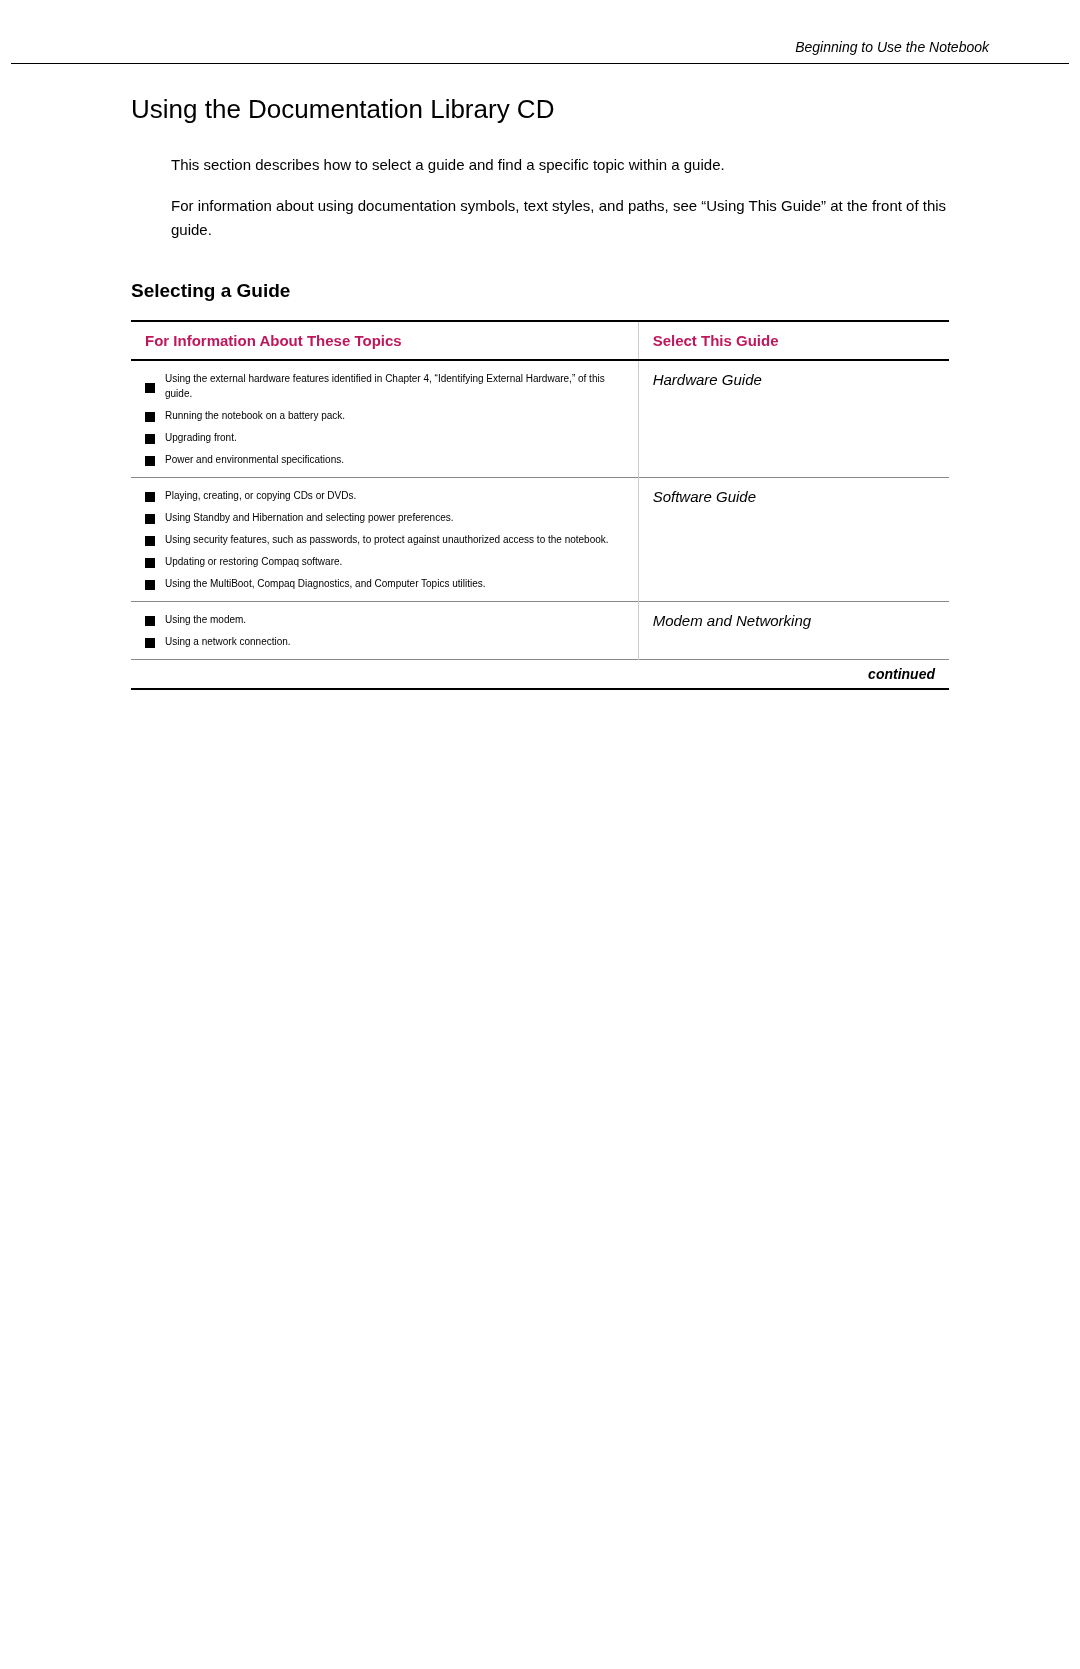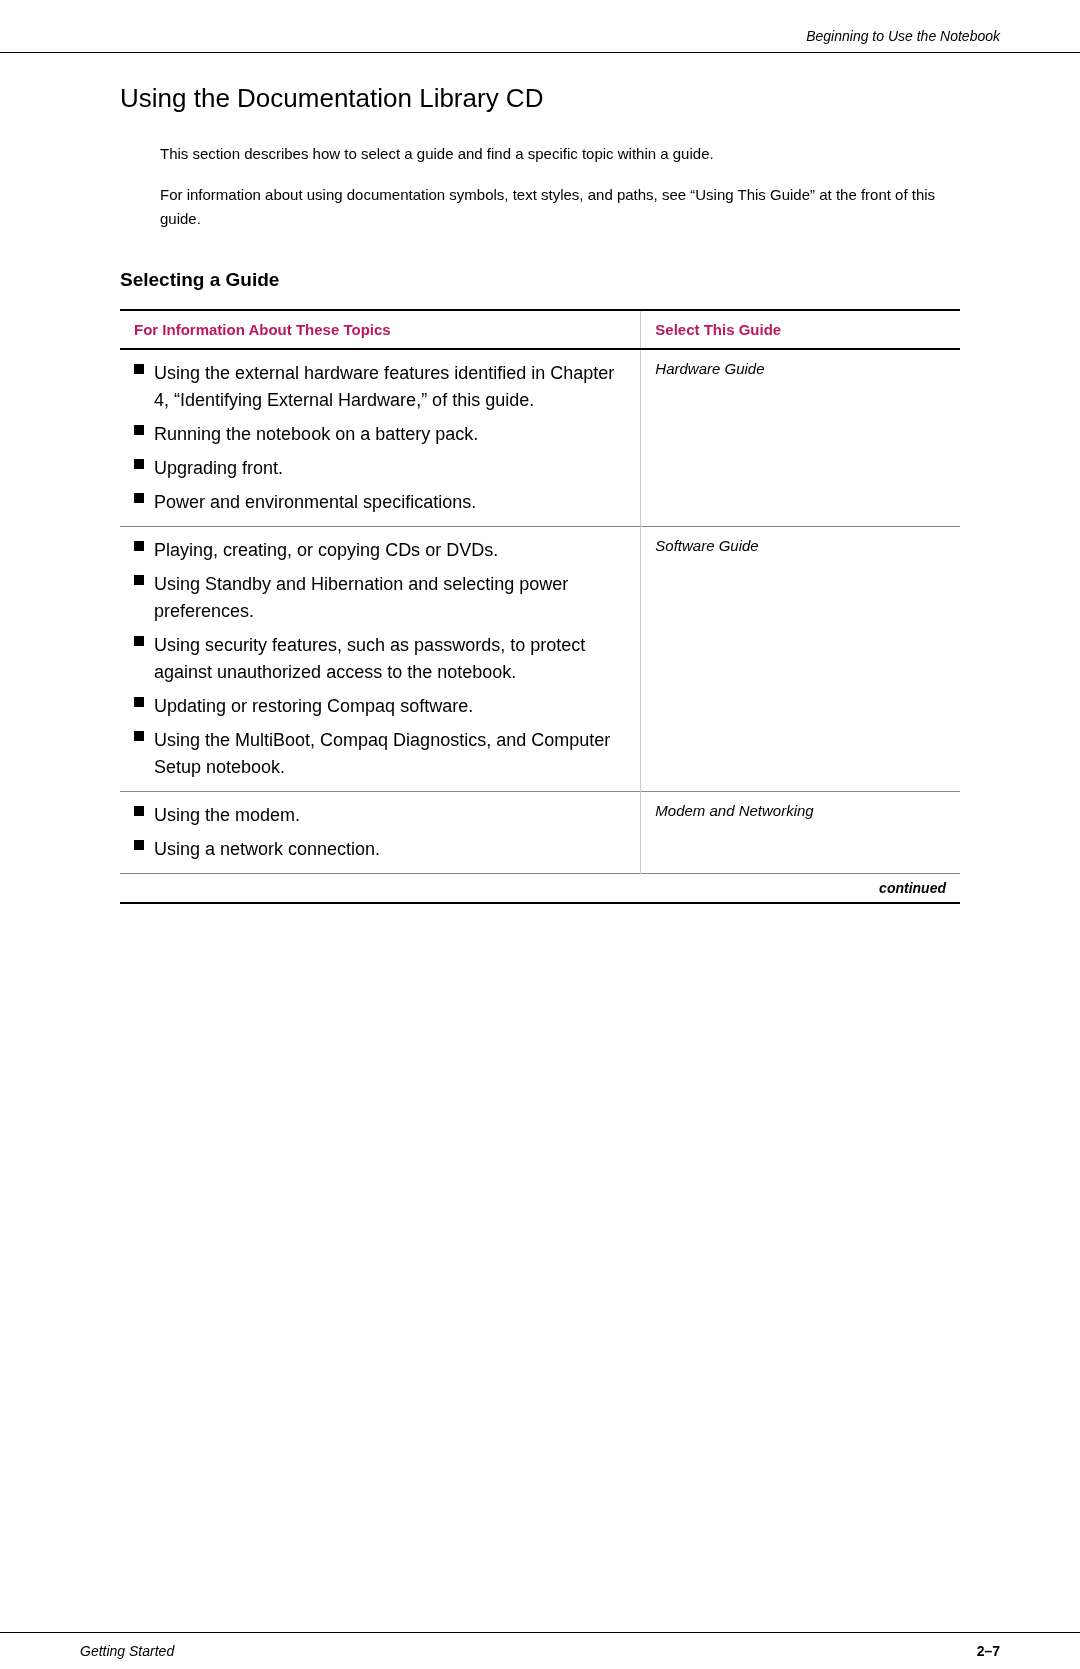--- a/index.html
+++ b/index.html
@@ -15,21 +15,21 @@
       color: #000000;
       width: 1080px;
       min-height: 1669px;
       position: relative;
     }
 
     .page-container {
       width: 1080px;
       min-height: 1669px;
       background: #ffffff;
-      padding: 0;
+      padding: 11px;
       position: relative;
     }
 
     
     .header-area {
       padding: 28px 80px 0 80px;
       border-bottom: 1.5px solid #000000;
       margin-bottom: 0;
     }
 
@@ -126,23 +126,23 @@
 
     
     .bullet-list {
       list-style: none;
       padding: 0;
       margin: 0;
     }
 
     .bullet-list li {
       display: flex;
-      align-items: flex-start;
+      align-items: center;
       margin-bottom: 7px;
-      font-size: 18px;
+      font-size: 10px;
       line-height: 1.5;
     }
 
     .bullet-list li:last-child {
       margin-bottom: 0;
     }
 
     .bullet-square {
       display: inline-block;
       width: 10px;
@@ -263,21 +263,21 @@
               <li>
                 <span class="bullet-square"></span>
                 <span>Using security features, such as passwords, to protect against unauthorized access to the notebook.</span>
               </li>
               <li>
                 <span class="bullet-square"></span>
                 <span>Updating or restoring Compaq software.</span>
               </li>
               <li>
                 <span class="bullet-square"></span>
-                <span>Using the MultiBoot, Compaq Diagnostics, and Computer Setup notebook.</span>
+                <span>Using the MultiBoot, Compaq Diagnostics, and Computer Topics utilities.</span>
               </li>
             </ul>
           </td>
           <td class="col-guide">
             <span class="guide-name">Software Guide</span>
           </td>
         </tr>
 
         <tr>
           <td class="col-topics">
@@ -299,18 +299,14 @@
 
 
         <tr class="continued-row">
           <td colspan="2">continued</td>
         </tr>
       </tbody>
     </table>
 
   </div>
 
-  <div class="footer-area">
-    <span class="footer-left">Getting Started</span>
-    <span class="footer-right">2–7</span>
-  </div>
 
 </div>
 
 </body></html>

